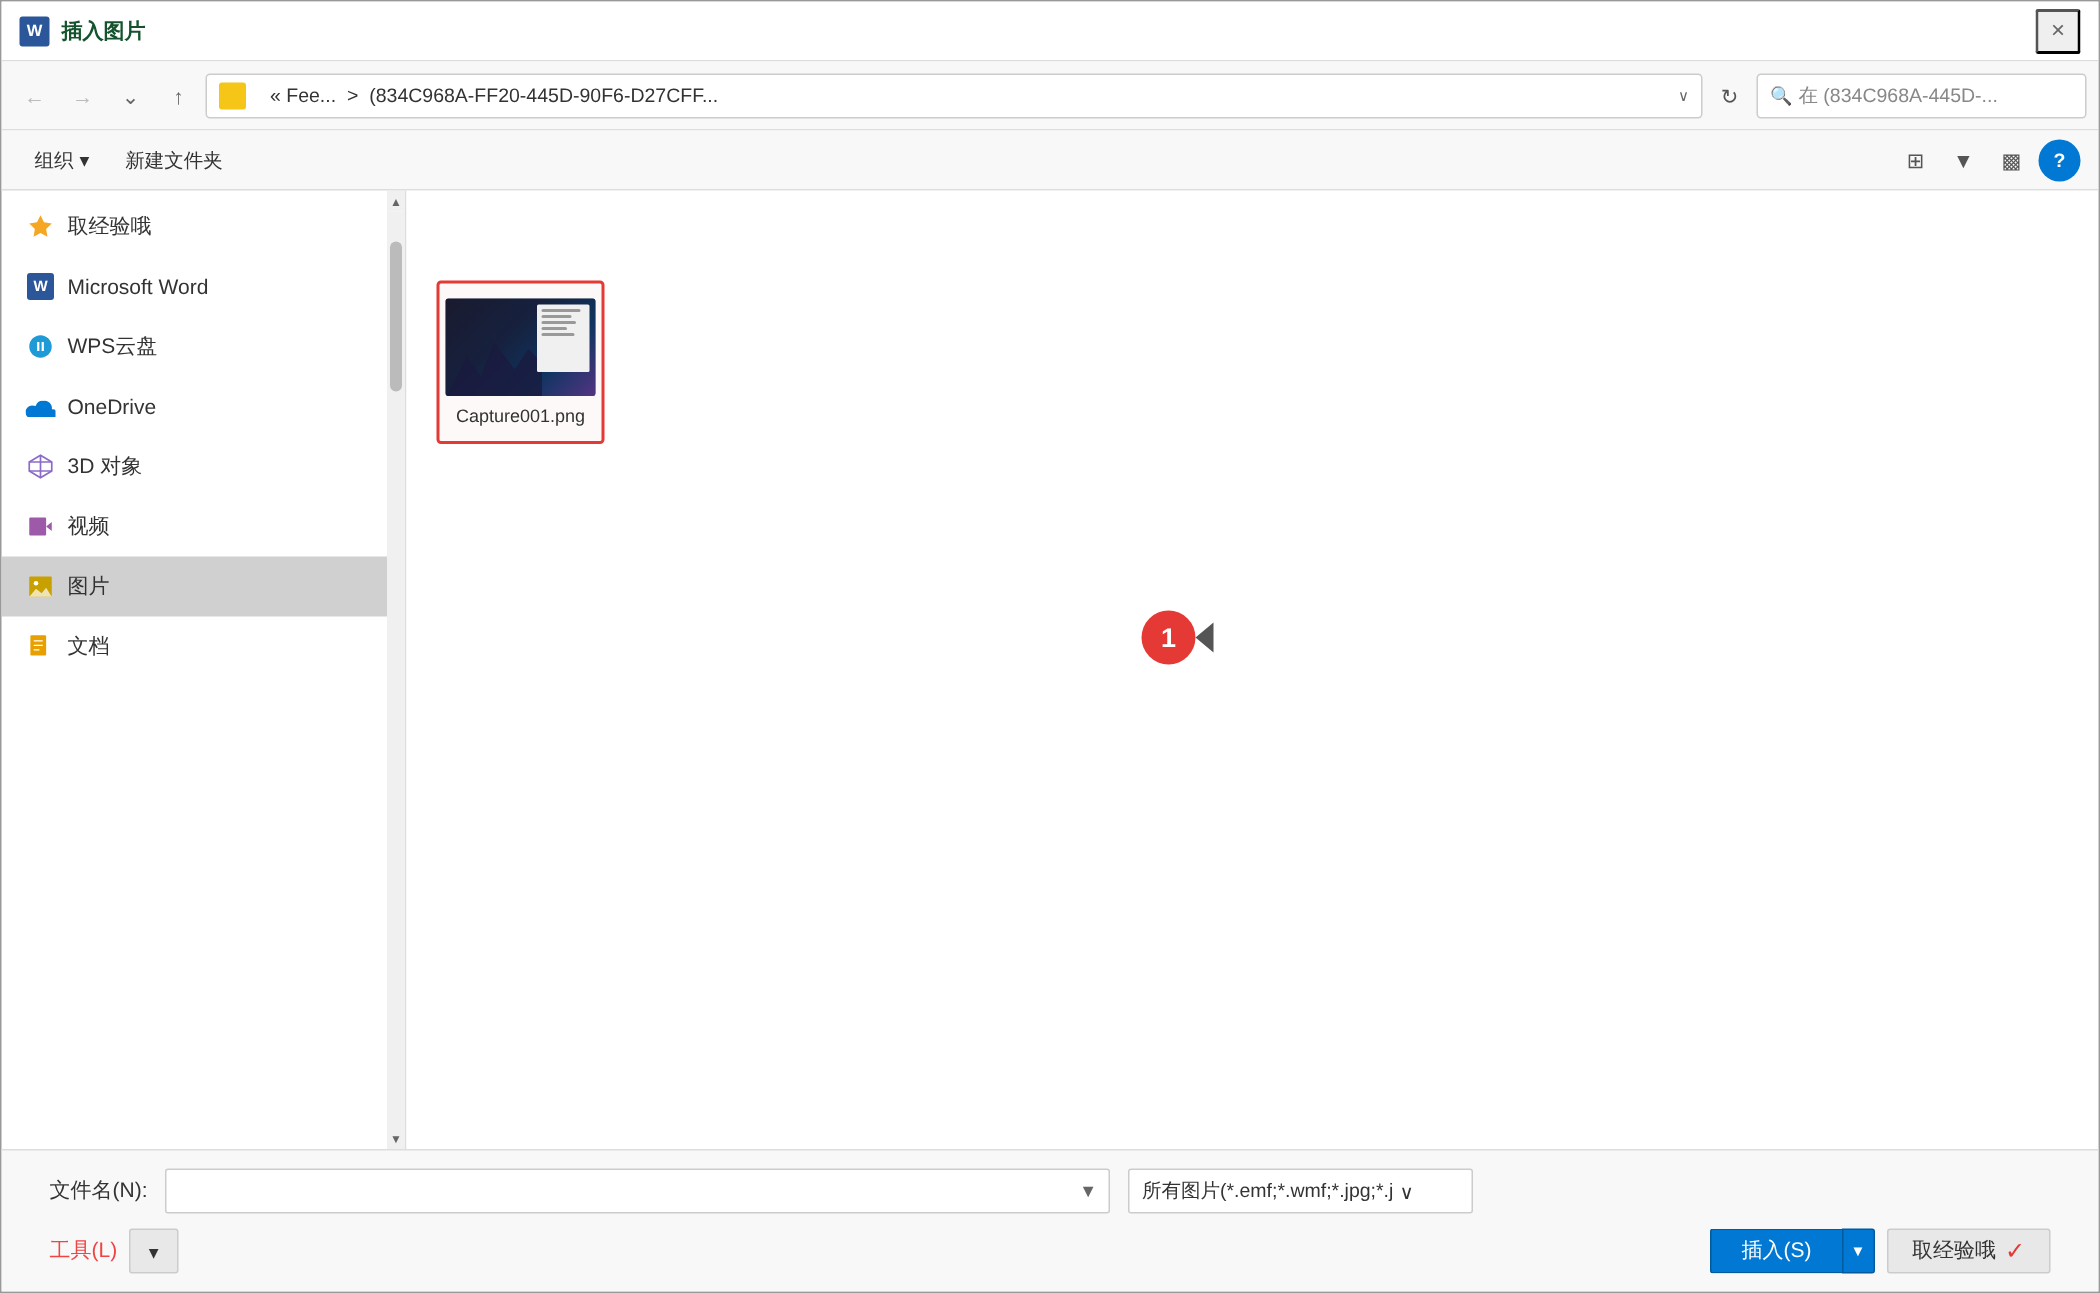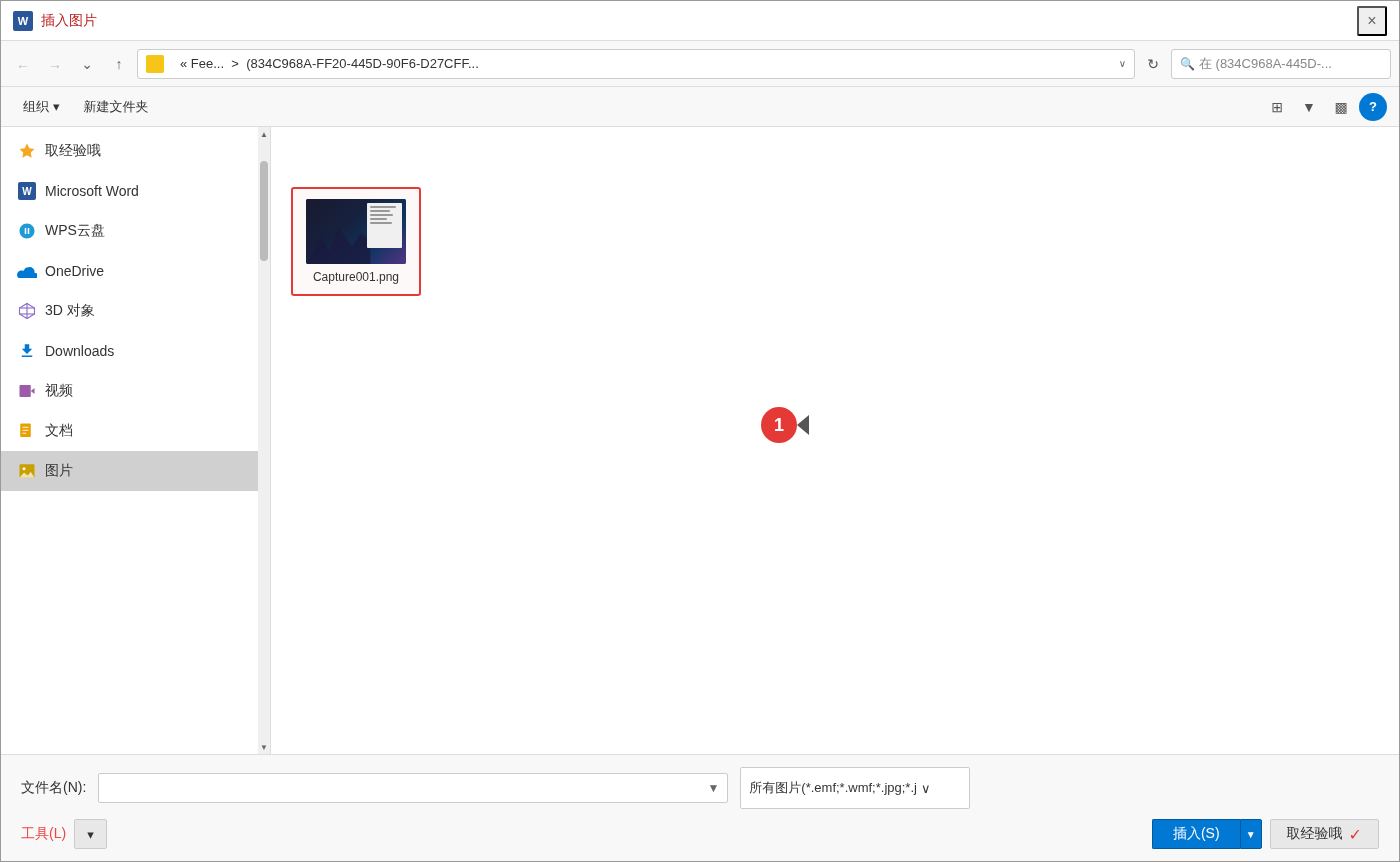--- a/index.html
+++ b/index.html
@@ -33,22 +33,22 @@
       padding: 0 12px;
       flex-shrink: 0;
     }
     .title-bar-left {
       display: flex;
       align-items: center;
       gap: 8px;
     }
     .title-bar-text {
       font-size: 14px;
-      color: #b91c1c;
-      font-weight: 400;
+      color: #14532d;
+      font-weight: 700;
     }
     .title-bar-close {
       width: 30px;
       height: 30px;
       display: flex;
       align-items: center;
       justify-content: center;
       cursor: pointer;
       font-size: 16px;
       color: #666;
@@ -240,21 +240,21 @@
     .file-area {
       flex: 1;
       background: #ffffff;
       overflow: auto;
       padding: 20px;
       position: relative;
     }
 
     
     .file-item {
-      width: 130px;
+      width: 112px;
       display: flex;
       flex-direction: column;
       align-items: center;
       padding: 10px;
       cursor: pointer;
       border-radius: 3px;
       border: 2px solid #e53935;
       background: rgba(229, 57, 53, 0.03);
     }
     .file-thumbnail {
@@ -338,21 +338,21 @@
       border-radius: 6px;
       font-size: 20px;
       font-weight: 500;
       white-space: nowrap;
     }
 
     
     .bottom-bar {
       background: #f8f8f8;
       border-top: 1px solid #ddd;
-      padding: 12px 20px;
+      padding: 12px 32px;
       display: flex;
       flex-direction: column;
       gap: 10px;
       flex-shrink: 0;
     }
     .filename-row {
       display: flex;
       align-items: center;
       gap: 12px;
     }
@@ -368,21 +368,21 @@
       border-radius: 2px;
       padding: 0 8px;
       font-size: 13px;
       color: #333;
       background: white;
       display: flex;
       align-items: center;
       max-width: 630px;
     }
     .filename-dropdown {
-      height: 42px;
+      height: 30px;
       padding: 0 8px;
       border: 1px solid #ccc;
       border-radius: 2px;
       background: white;
       font-size: 13px;
       color: #333;
       display: flex;
       align-items: center;
       gap: 4px;
       cursor: pointer;
@@ -591,61 +591,53 @@
             <svg width="18" height="18" viewBox="0 0 24 24" fill="none" stroke="#8b6ac8" stroke-width="1.5">
                 <polygon points="12,2 22,8 22,16 12,22 2,16 2,8"></polygon>
                 <line x1="12" y1="2" x2="12" y2="22"></line>
                 <line x1="2" y1="8" x2="22" y2="8"></line>
                 <line x1="2" y1="16" x2="22" y2="16"></line>
               </svg>
           </span>
           <span>3D 对象</span>
         </div>
 
-        <div class="sidebar-item">
-          <span class="sidebar-icon">
-            <svg width="18" height="18" viewBox="0 0 24 24" fill="#0078d4">
-                <path d="M19 9h-4V3H9v6H5l7 7 7-7zM5 18v2h14v-2H5z"></path>
-              </svg>
-          </span>
-          <span>Downloads</span>
-        </div>
 
         <div class="sidebar-item">
           <span class="sidebar-icon">
             <svg width="18" height="18" viewBox="0 0 24 24" fill="none">
                 <rect x="2" y="4" width="15" height="16" rx="1" fill="#9c5aa8"></rect>
                 <polygon points="22,8 17,12 22,16" fill="#9c5aa8"></polygon>
               </svg>
           </span>
           <span>视频</span>
+        </div>
+
+        <div class="sidebar-item active">
+          <span class="sidebar-icon">
+            <svg width="18" height="18" viewBox="0 0 24 24">
+                <rect x="2" y="3" width="20" height="18" rx="1" fill="#c8a000"></rect>
+                <circle cx="8" cy="9" r="2" fill="white"></circle>
+                <polygon points="2,21 8,14 13,18 17,13 22,21" fill="white" opacity="0.7"></polygon>
+              </svg>
+          </span>
+          <span>图片</span>
         </div>
 
         <div class="sidebar-item">
           <span class="sidebar-icon">
             <svg width="18" height="18" viewBox="0 0 24 24">
                 <rect x="3" y="2" width="14" height="18" rx="1" fill="#e8a000"></rect>
                 <line x1="6" y1="7" x2="14" y2="7" stroke="white" stroke-width="1.2"></line>
                 <line x1="6" y1="11" x2="14" y2="11" stroke="white" stroke-width="1.2"></line>
                 <line x1="6" y1="15" x2="11" y2="15" stroke="white" stroke-width="1.2"></line>
               </svg>
           </span>
           <span>文档</span>
         </div>
-
-        <div class="sidebar-item active">
-          <span class="sidebar-icon">
-            <svg width="18" height="18" viewBox="0 0 24 24">
-                <rect x="2" y="3" width="20" height="18" rx="1" fill="#c8a000"></rect>
-                <circle cx="8" cy="9" r="2" fill="white"></circle>
-                <polygon points="2,21 8,14 13,18 17,13 22,21" fill="white" opacity="0.7"></polygon>
-              </svg>
-          </span>
-          <span>图片</span>
-        </div>
       </div>
 
       <div class="scroll-up-arrow" style="position:absolute;right:0;top:0;background:#f0f0f0;width:12px;height:14px;display:flex;align-items:center;justify-content:center;font-size:8px;color:#666;cursor:pointer;">▲</div>
       <div style="position:absolute;right:0;top:14px;bottom:14px;width:12px;background:#f0f0f0;">
         <div style="margin:4px auto;width:8px;height:100px;background:#bbb;border-radius:4px;margin-top:20px;"></div>
       </div>
       <div class="scroll-down-arrow" style="position:absolute;right:0;bottom:0;background:#f0f0f0;width:12px;height:14px;display:flex;align-items:center;justify-content:center;font-size:8px;color:#666;cursor:pointer;">▼</div>
     </div>
 
     <div class="file-area">

